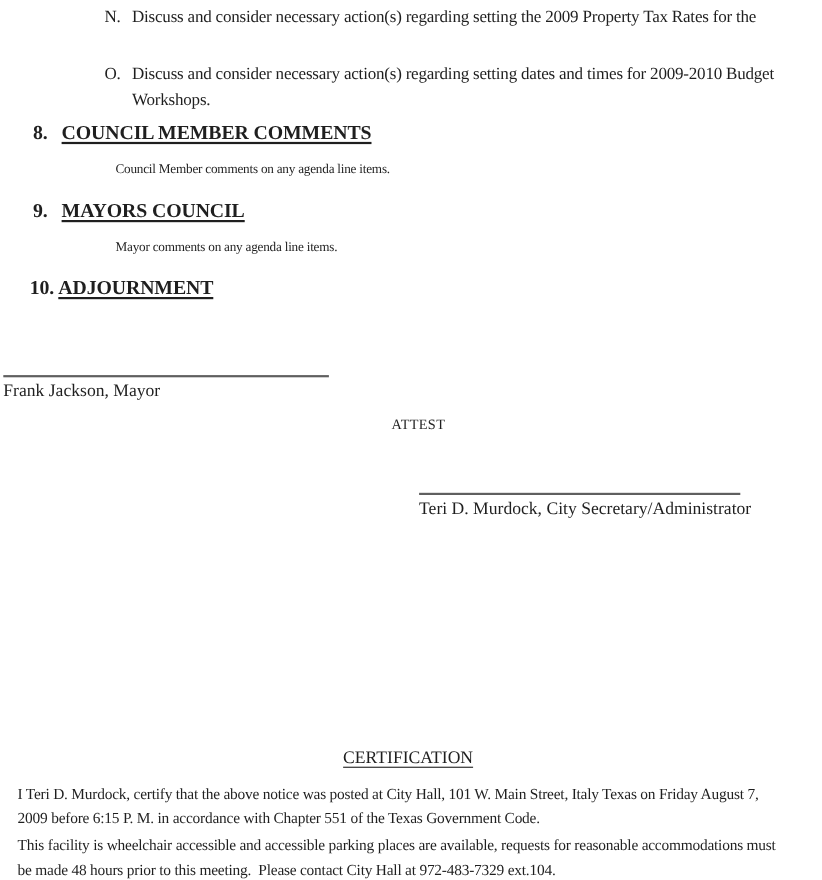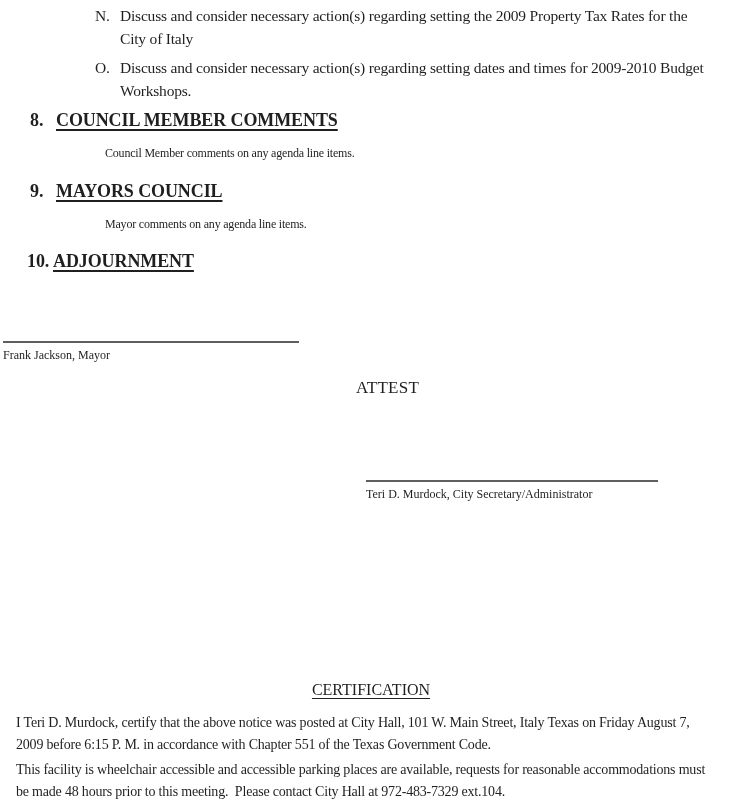--- a/index.html
+++ b/index.html
@@ -60,39 +60,39 @@
     font-size: 12px;
     letter-spacing: -0.2px;
     white-space: nowrap;
   }
   #body-8 { top: 146px; }
   #body-9 { top: 217px; }
 
   
   .sig-block {
     position: absolute;
-    font-size: 12px;
+    font-size: 16px;
   }
   .sig-rule {
     border-top: 2px solid #5f5f5f;
     height: 0;
   }
   .sig-name {
     padding-top: 2px;
     line-height: 21px;
     white-space: nowrap;
   }
   #sig-mayor     { left: 3px;   top: 341px; width: 296px; }
-  #sig-secretary { left: 366px; top: 448px; width: 292px; margin-top: 32px; }
+  #sig-secretary { left: 381px; top: 448px; width: 292px; }
 
   #attest {
     position: absolute;
     left: 356px;
     top: 378px;
-    font-size: 17px;
+    font-size: 13px;
     letter-spacing: 0.3px;
   }
 
   
   #certification-heading {
     position: absolute;
     top: 681px;
     left: 0;
     width: 742px;
     text-align: center;
@@ -116,21 +116,20 @@
 </style>
 </head>
 <body>
 
 <div class="page">
 
   <div class="agenda-item" id="item-n">
     <span class="marker">N.</span>
     <div class="item-text">
       <div>Discuss and consider necessary action(s) regarding setting the 2009 Property Tax Rates for the</div>
-      <div>City of Italy</div>
     </div>
   </div>
 
   <div class="agenda-item" id="item-o">
     <span class="marker">O.</span>
     <div class="item-text">
       <div>Discuss and consider necessary action(s) regarding setting dates and times for 2009-2010 Budget</div>
       <div>Workshops.</div>
     </div>
   </div>

